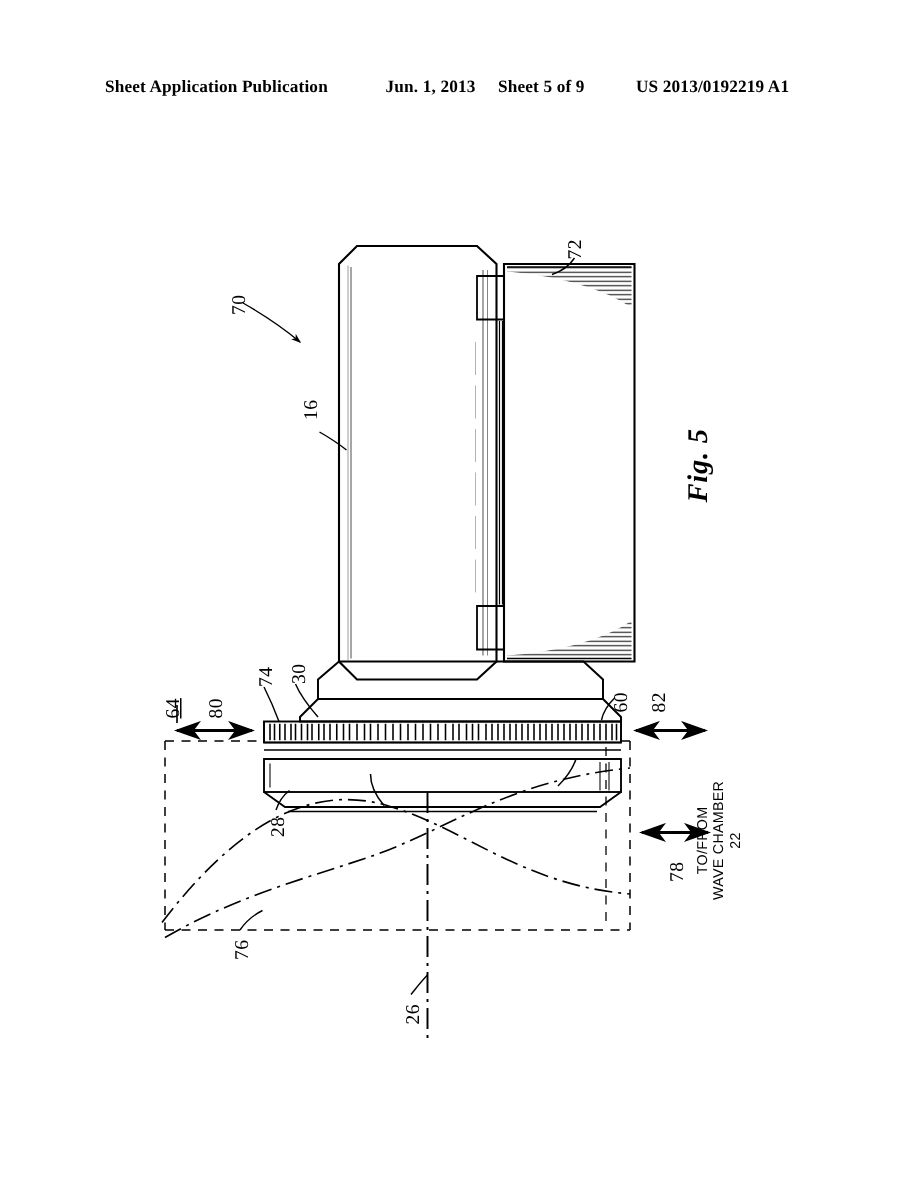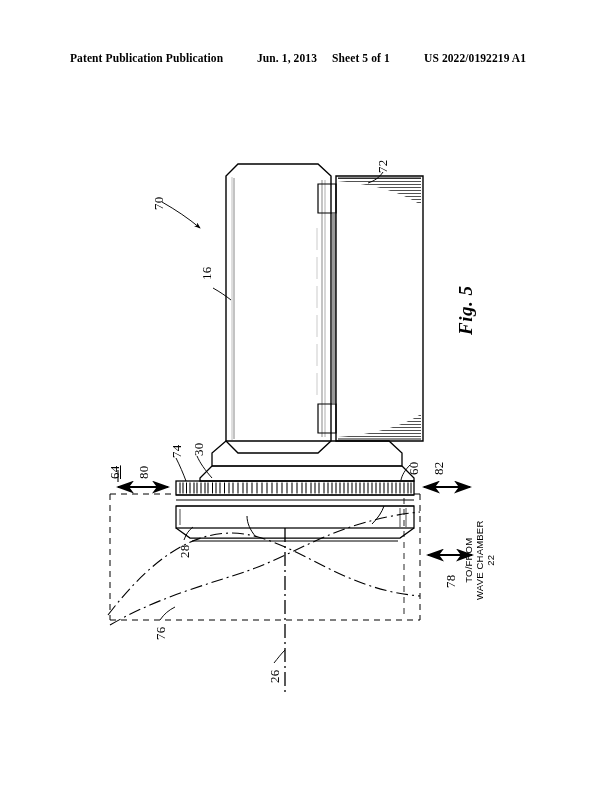--- a/index.html
+++ b/index.html
@@ -86,24 +86,24 @@
     white-space: nowrap;
     text-align: center;
     line-height: 11px;
     letter-spacing: 0.2px;
   }
 </style>
 </head>
 <body>
 
 <div class="page-header">
-  <span class="hdr-pub">Patent Publication Publication</span>
+  <span class="hdr-pub">Sheet Application Publication</span>
   <span class="hdr-date">Jun. 1, 2013</span>
-  <span class="hdr-sheet">Sheet 5 of 1</span>
-  <span class="hdr-num">US 2022/0192219 A1</span>
+  <span class="hdr-sheet">Sheet 5 of 9</span>
+  <span class="hdr-num">US 2013/0192219 A1</span>
 </div>
 
 <div class="sheet">
 <svg viewBox="0 0 614 792" xmlns="http://www.w3.org/2000/svg">
   <defs>
 
     <pattern id="hatchH" width="6" height="3" patternUnits="userSpaceOnUse">
       <line x1="0" y1="1.5" x2="6" y2="1.5" stroke="#000" stroke-width="0.8"></line>
     </pattern>
     <marker id="arrowEnd" markerWidth="9" markerHeight="9" refX="8" refY="3.2" orient="auto" markerUnits="strokeWidth">

